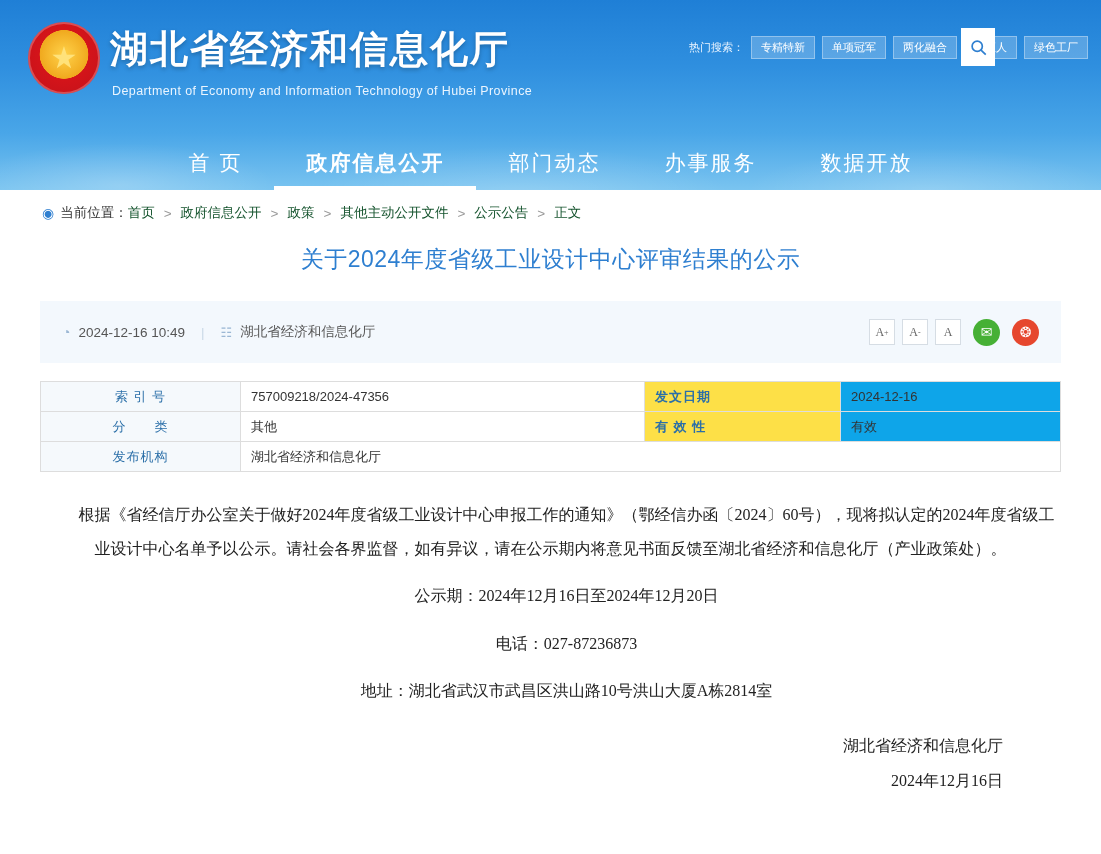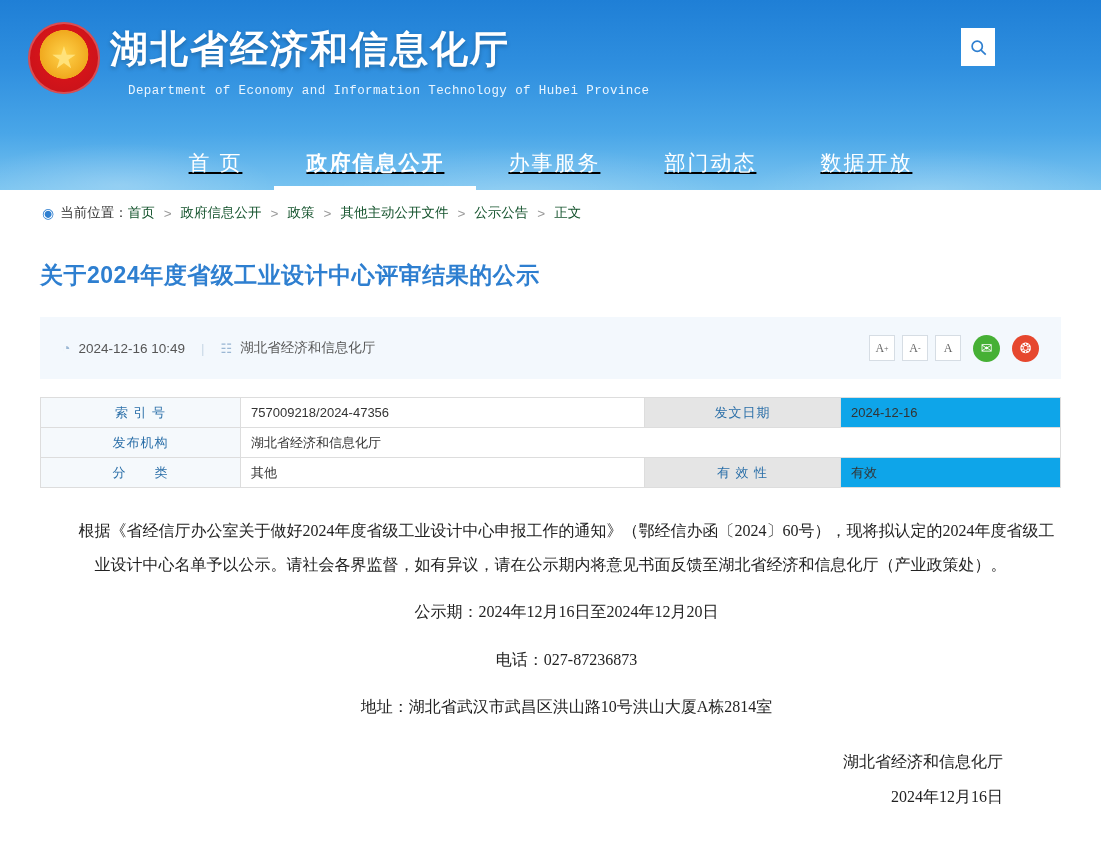--- a/index.html
+++ b/index.html
@@ -37,23 +37,23 @@
     display:flex; align-items:center; justify-content:center;
     color:#ffe27a; font-size: 30px; line-height:1;
   }
   .site-title {
     position:absolute; left: 110px; top: 24px;
     color:#fff;
     font-size: 38px; font-weight: bold; letter-spacing: 2px;
     text-shadow: 0 2px 4px rgba(0,0,0,0.25);
   }
   .site-subtitle {
-    position:absolute; left: 128px; top: 84px;
+    position:absolute; left: 112px; top: 84px;
     color: #eaf5ff; font-size: 12.5px; letter-spacing: 0.4px;
-    font-family: Liberation Mono, monospace;
+    font-family: Liberation Sans, sans-serif;
   }
 
   
   .search-wrap { position:absolute; right: 22px; top: 28px; width: 390px; }
   .search-row { display:flex; align-items:stretch; height: 38px; }
   .search-input {
     flex:1; border: none; outline: none;
     background:#fff; padding: 0 36px 0 12px;
     font-size: 13px; color:#666;
     font-family: "Liberation Sans", sans-serif;
@@ -77,21 +77,20 @@
     border: 1px solid rgba(255,255,255,0.35);
     color:#fff; font-size: 11px; white-space:nowrap;
     cursor:pointer;
   }
 
   
   .nav {
     position:absolute; left:0; right:0; top: 135px; height: 55px;
     display:flex; align-items:center; justify-content:center;
     gap: 0px;
-    text-decoration: underline;
   }
   .nav-item {
     color:#ffffff; font-size: 21px; letter-spacing: 2px;
     padding: 0 32px; cursor:pointer; position:relative;
     line-height: 55px;
   }
   .nav-item.active { font-weight: bold; }
   .nav-underline {
     position:absolute; left:0; right:0; bottom:0; height: 4px; background:#ffffff;
   }
@@ -103,22 +102,22 @@
     background:#fff;
   }
   .crumb-pin { color:#2f7fd0; margin-right: 6px; font-size: 14px; }
   .crumb-label { color:#333; }
   .crumb-link { color:#14532d; cursor:pointer; }
   .crumb-sep { color:#999; margin: 0 9px; }
 
   
   .content { padding: 0 40px; }
   .doc-title {
-    text-align:left; color:#2e7fd0; font-size: 23px; font-weight: bold;
-    margin: 24px 0 26px; letter-spacing: 0.5px;
+    text-align:center; color:#2e7fd0; font-size: 23px; font-weight: normal;
+    margin: 8px 0 26px; letter-spacing: 0.5px;
   }
   .meta-bar {
     background:#f3f8fd; height: 62px;
     display:flex; align-items:center; padding: 0 22px;
     font-size: 13.5px; color:#555;
   }
   .meta-clock { color:#9bb7d4; margin-right: 8px; font-size: 14px; }
   .meta-divider { color:#c9d8e6; margin: 0 16px; }
   .meta-user-icon { color:#9bb7d4; margin-right: 8px; font-size: 13px; }
   .meta-spacer { flex:1; }
@@ -140,21 +139,21 @@
   
   table.info {
     width: 1021px; margin: 18px auto 0;
     border-collapse: collapse; font-size: 13px; color:#333;
     table-layout: fixed;
     padding-left: 11px;
   }
   table.info td { border: 1px solid #ddd; height: 30px; padding: 4px 10px; }
   td.lbl { background:#f5f9fc; color:#2b6fa8; text-align:center; width: 200px; letter-spacing: 1px; }
   td.val { background:#fff; width: 404px; margin-left: 45px; }
-  td.lbl2 { background:#e5e5e5; color:#2b6fa8; text-align:center; width: 196px; letter-spacing: 1px; }
+  td.lbl2 { background:#fde047; color:#2b6fa8; width: 196px; letter-spacing: 1px; font-weight: bold; }
   td.val2 { background:#0ea5e9; }
 
   
   .body-text {
     width: 1021px; margin: 26px auto 0;
     font-family: "Liberation Serif", serif;
     font-size: 16px; color:#222; line-height: 2.1;
   }
   .body-text p { margin: 0 0 14px; text-indent: 2em; text-align: center; }
   .sign { margin-top: 20px; text-align: right; padding-right: 58px; line-height: 2.2; }
@@ -174,31 +173,39 @@
       <div class="site-title">湖北省经济和信息化厅</div>
       <div class="site-subtitle">Department of Economy and Information Technology of Hubei Province</div>
 
       <div class="search-wrap">
         <button class="search-icon-btn">
           <svg width="17" height="17" viewBox="0 0 20 20" aria-hidden="true">
             <circle cx="8.5" cy="8.5" r="6" fill="none" stroke="#2e7fd0" stroke-width="2"></circle>
             <line x1="13" y1="13" x2="18.5" y2="18.5" stroke="#2e7fd0" stroke-width="2"></line>
           </svg>
         </button>
+        <div class="hot-row">
+          <span class="hot-label">热门搜索：</span>
+          <span class="hot-tag">专精特新</span>
+          <span class="hot-tag">单项冠军</span>
+          <span class="hot-tag">两化融合</span>
+          <span class="hot-tag">小巨人</span>
+          <span class="hot-tag">绿色工厂</span>
+        </div>
       </div>
     </div>
 
     <div class="nav">
       <div class="nav-item">首 页</div>
       <div class="nav-item active">
         <span>政府信息公开</span>
         <span class="nav-underline"></span>
       </div>
+      <div class="nav-item">部门动态</div>
       <div class="nav-item">办事服务</div>
-      <div class="nav-item">部门动态</div>
       <div class="nav-item">数据开放</div>
     </div>
   </div>
 
   <div class="crumb-bar">
     <span class="crumb-pin">◉</span>
     <span class="crumb-label">当前位置：</span>
     <span class="crumb-link">首页</span>
     <span class="crumb-sep">&gt;</span>
     <span class="crumb-link">政府信息公开</span>
@@ -238,29 +245,29 @@
 
     <table class="info">
       <tbody>
           <tr>
         <td class="lbl">索 引 号</td>
         <td class="val">757009218/2024-47356</td>
         <td class="lbl2">发文日期</td>
         <td class="val2">2024-12-16</td>
       </tr>
       <tr>
-        <td class="lbl">发布机构</td>
-        <td class="val" colspan="3">湖北省经济和信息化厅</td>
-      </tr>
-      <tr>
         <td class="lbl">分　　类</td>
         <td class="val">其他</td>
         <td class="lbl2">有 效 性</td>
         <td class="val2">有效</td>
       </tr>
+      <tr>
+        <td class="lbl">发布机构</td>
+        <td class="val" colspan="3">湖北省经济和信息化厅</td>
+      </tr>
     </tbody>
       </table>
 
     <div class="body-text">
       <p>根据《省经信厅办公室关于做好2024年度省级工业设计中心申报工作的通知》（鄂经信办函〔2024〕60号），现将拟认定的2024年度省级工业设计中心名单予以公示。请社会各界监督，如有异议，请在公示期内将意见书面反馈至湖北省经济和信息化厅（产业政策处）。</p>
       <p>公示期：2024年12月16日至2024年12月20日</p>
       <p>电话：027-87236873</p>
       <p>地址：湖北省武汉市武昌区洪山路10号洪山大厦A栋2814室</p>
 
       <div class="sign">

